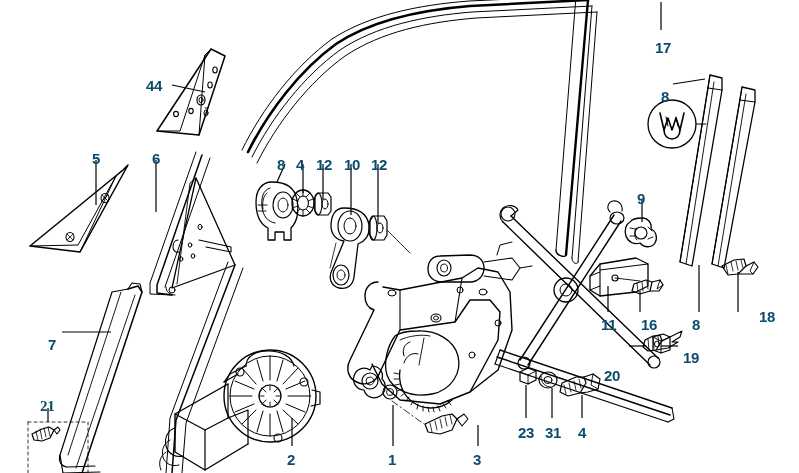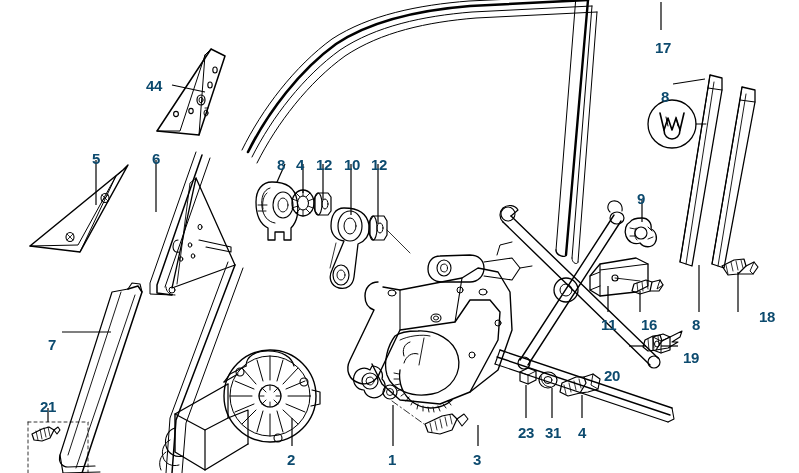--- a/index.html
+++ b/index.html
@@ -383,21 +383,21 @@
         <line x1="552" y1="418" x2="552" y2="388"></line>
         <line x1="582" y1="418" x2="582" y2="395"></line>
       </g>
 </svg>
 
 <div id="callout-layer">
       <div class="callout" style="left: 146px; top: 78px;">44</div>
       <div class="callout" style="left: 92px; top: 151px;">5</div>
       <div class="callout" style="left: 152px; top: 151px;">6</div>
       <div class="callout" style="left: 48px; top: 337px;">7</div>
-      <div class="callout" style="left: 40px; top: 399px;">21</div>
+      <div class="callout" style="left: 40px; top: 399px; font-family: Liberation Serif, serif;">21</div>
       <div class="callout" style="left: 277px; top: 157px;">8</div>
       <div class="callout" style="left: 296px; top: 157px;">4</div>
       <div class="callout" style="left: 316px; top: 157px;">12</div>
       <div class="callout" style="left: 344px; top: 157px;">10</div>
       <div class="callout" style="left: 371px; top: 157px;">12</div>
       <div class="callout" style="left: 655px; top: 40px;">17</div>
       <div class="callout" style="left: 661px; top: 89px;">8</div>
       <div class="callout" style="left: 637px; top: 191px;">9</div>
       <div class="callout" style="left: 601px; top: 317px;">11</div>
       <div class="callout" style="left: 633px; top: 317px; margin-left: 8px;">16</div>

